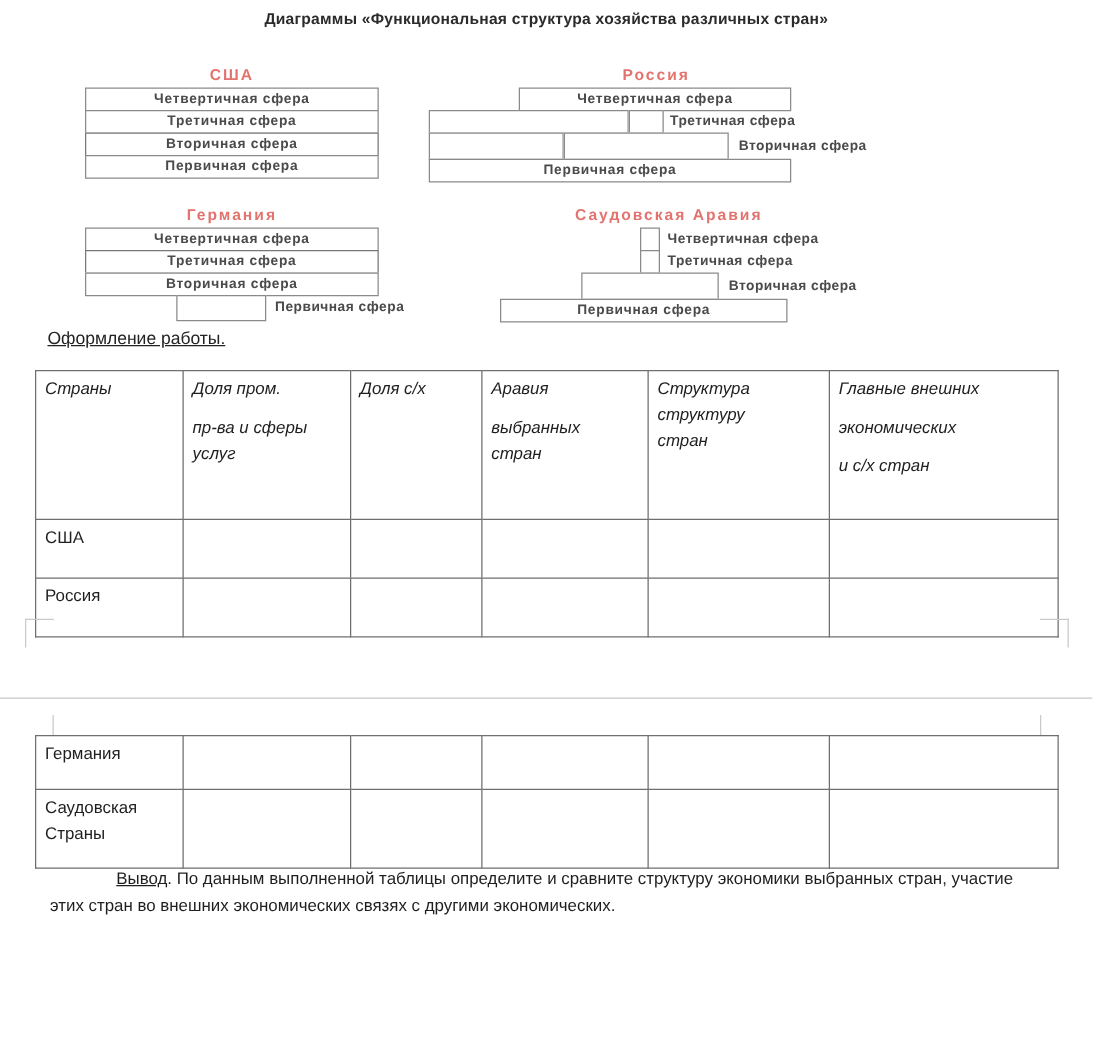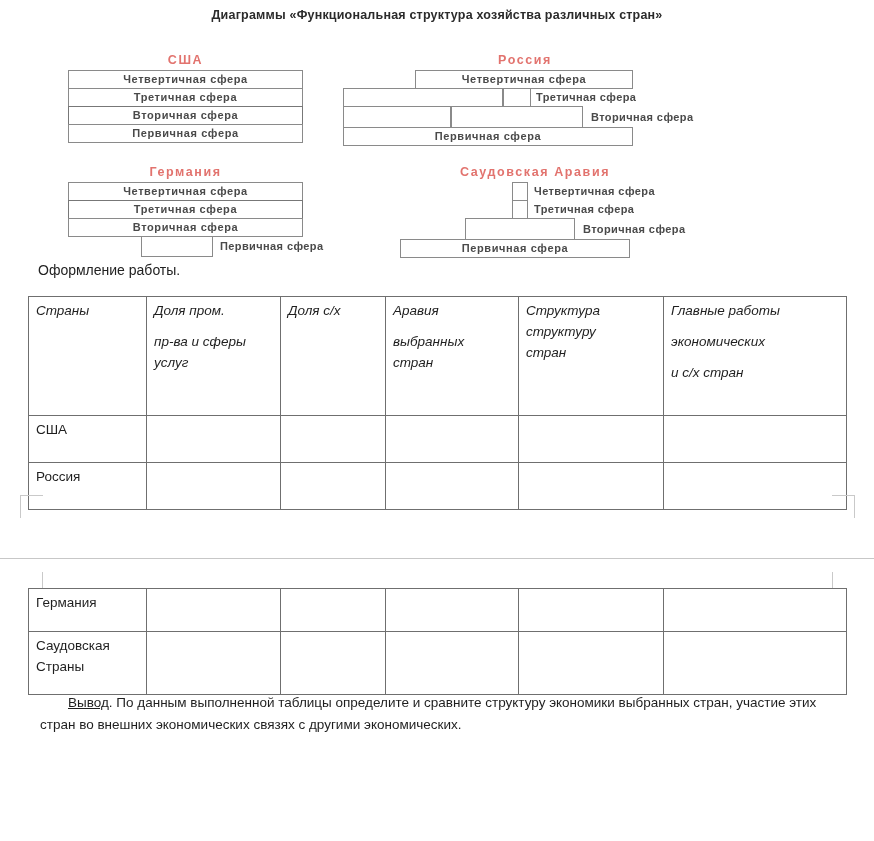--- a/index.html
+++ b/index.html
@@ -86,20 +86,21 @@
     white-space: nowrap;
   }
 
   
   .section-heading {
     position: absolute;
     left: 38px;
     top: 262px;
     font-size: 14px;
     color: #222;
+    text-decoration: underline;
     white-space: nowrap;
   }
 
   
   .grid-table {
     position: absolute;
     border-collapse: collapse;
     table-layout: fixed;
     background: #fff;
   }
@@ -150,21 +151,21 @@
   .conclusion {
     position: absolute;
     left: 40px;
     top: 692px;
     width: 790px;
     font-size: 13.5px;
     line-height: 1.62;
     color: #1f1f1f;
   }
   .conclusion .lead {
-    margin-left: 28px;
+    margin-left: 53px;
   }
   .conclusion .lead-word {
     text-decoration: underline;
   }
 </style>
 </head>
 <body>
 
 <div class="doc-title">Диаграммы «Функциональная структура хозяйства различных стран»</div>
 
@@ -288,21 +289,21 @@
         <span class="hdr-gap"></span>
         <span class="hdr-line"> выбранных</span>
         <span class="hdr-line">стран</span>
       </td>
       <td>
         <span class="hdr-line">Структура</span>
         <span class="hdr-line">структуру</span>
         <span class="hdr-line">стран</span>
       </td>
       <td>
-        <span class="hdr-line">Главные работы</span>
+        <span class="hdr-line">Главные внешних</span>
         <span class="hdr-gap"></span>
         <span class="hdr-line"> экономических</span>
         <span class="hdr-gap"></span>
         <span class="hdr-line">и с/х  стран</span>
       </td>
     </tr>
     <tr>
       <td style="height:38px;">США</td>
       <td></td>
       <td></td>

